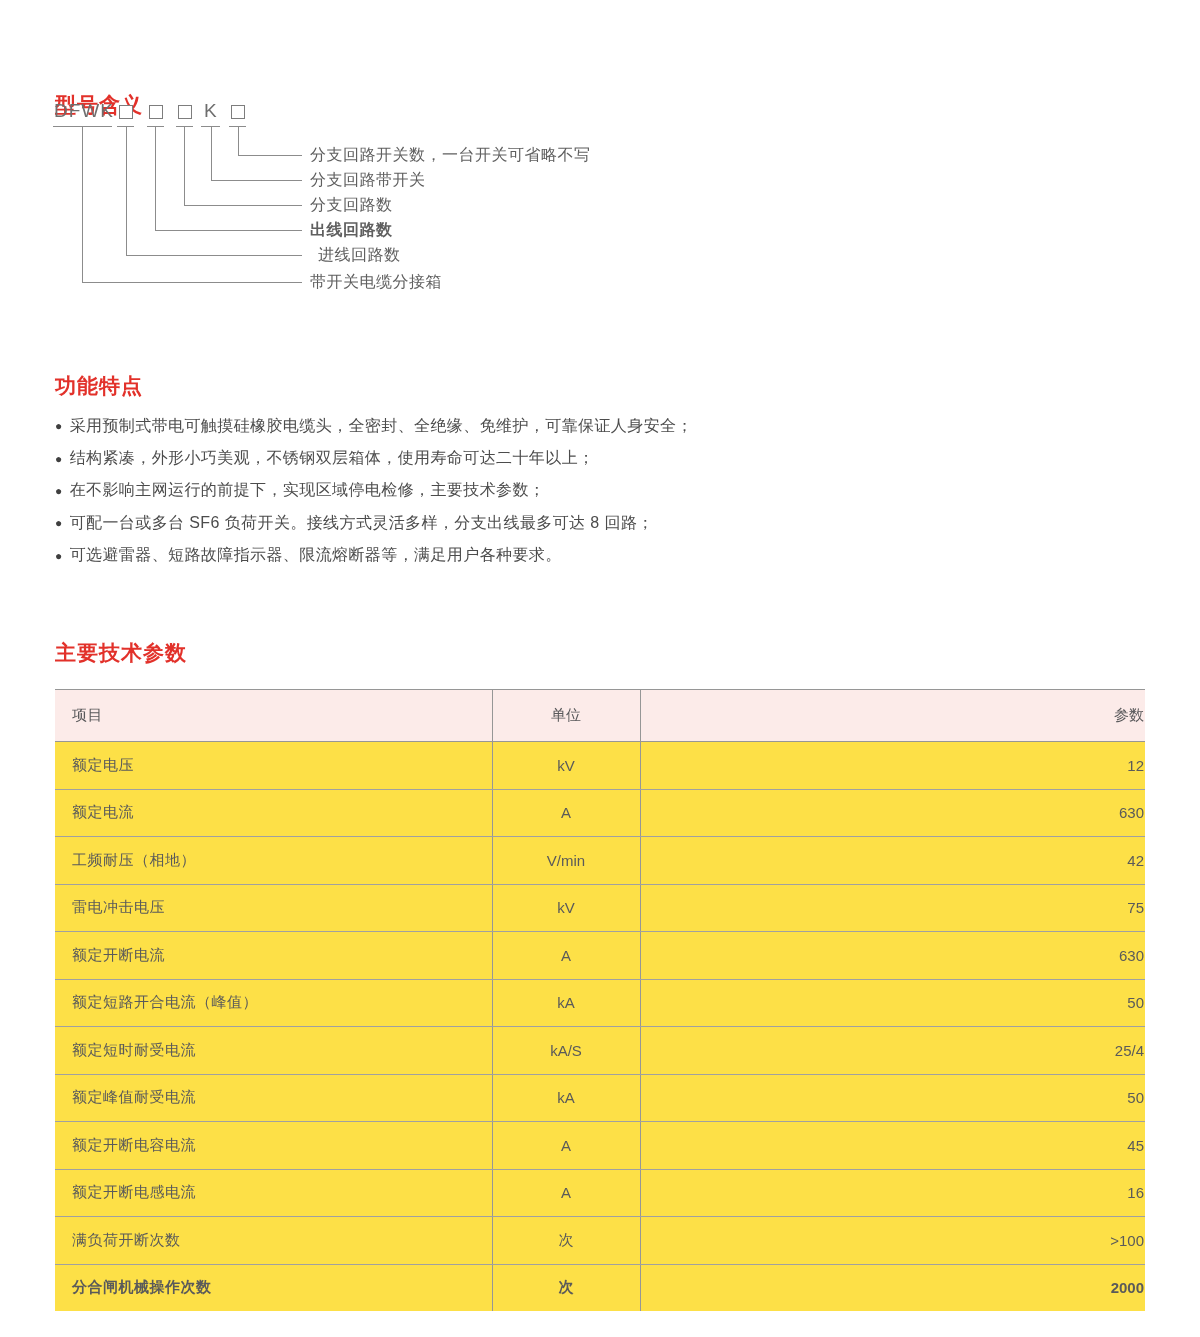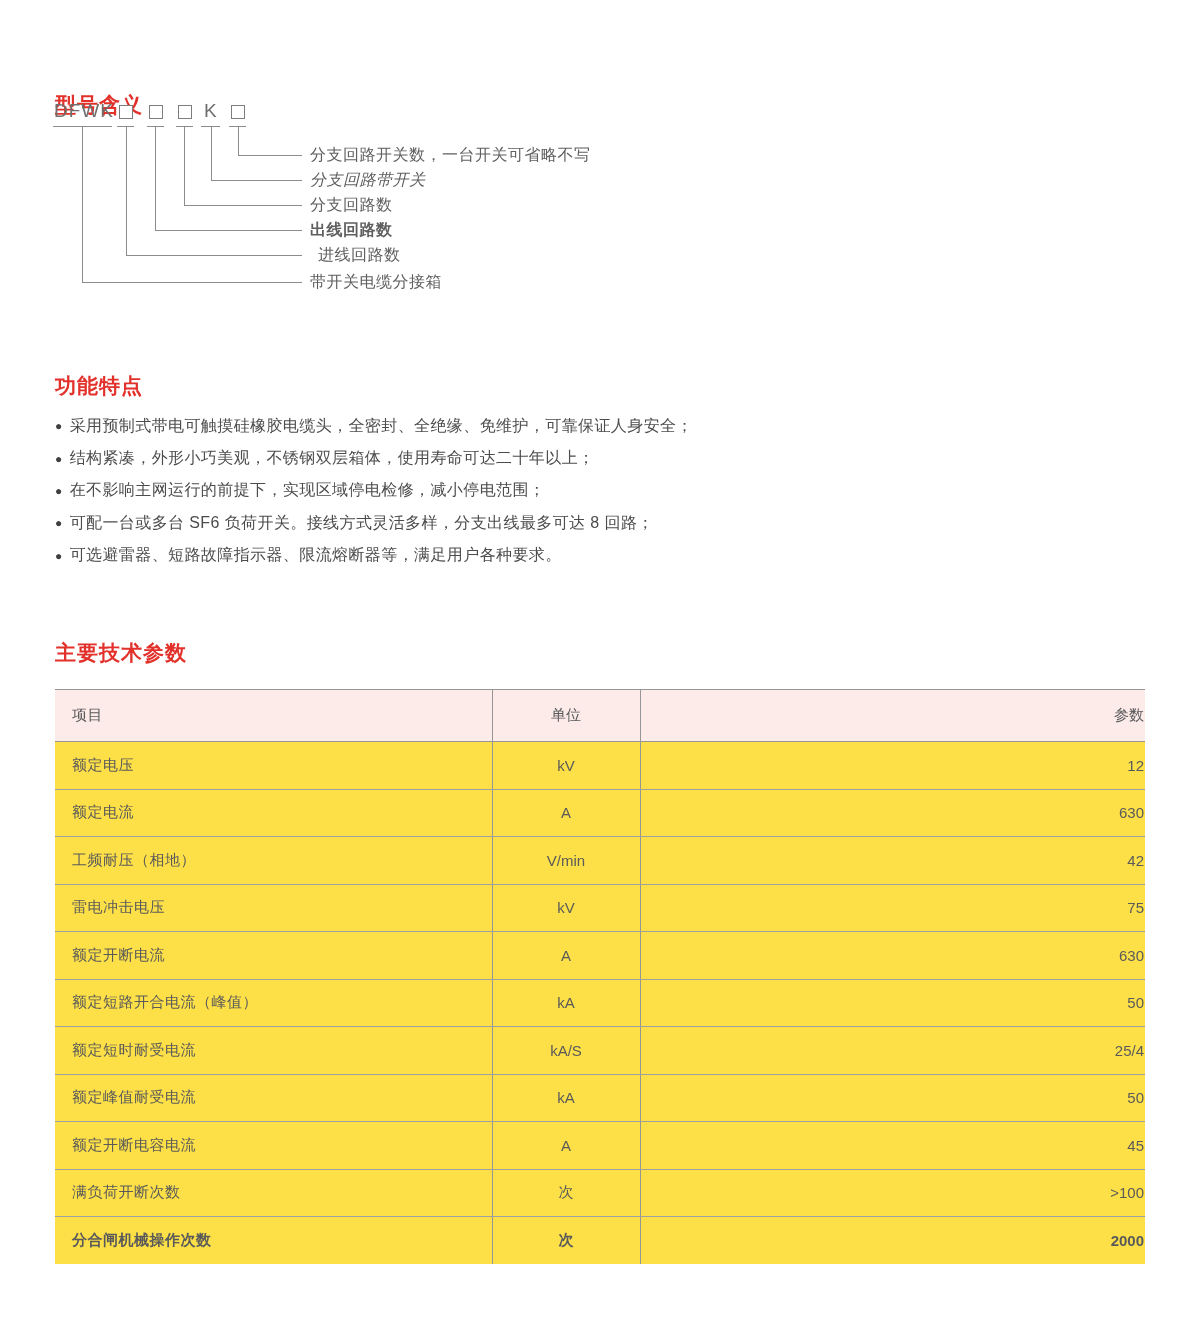--- a/index.html
+++ b/index.html
@@ -67,21 +67,21 @@
   #h-lbl1 { left: 211px; top: 180px; width: 91px; }
   #h-lbl2 { left: 184px; top: 205px; width: 118px; }
   #h-lbl3 { left: 155px; top: 230px; width: 147px; }
   #h-lbl4 { left: 126px; top: 255px; width: 176px; }
   #h-lbl5 { left: 82px;  top: 282px; width: 220px; }
 
   .dlabel {
     position: absolute; left: 310px; height: 20px; line-height: 20px;
     font-size: 16px; color: #5f5f5f; white-space: nowrap; letter-spacing: 0.5px;
   }
-  #lbl-0 { top: 145px; } #lbl-1 { top: 170px; font-style: italic; } #lbl-2 { top: 195px; }
+  #lbl-0 { top: 145px; } #lbl-1 { top: 170px; } #lbl-2 { top: 195px; }
   #lbl-3 { top: 220px; font-weight: bold; } #lbl-4 { top: 245px; margin-left: 8px; } #lbl-5 { top: 272px; }
 
   
   .features { position: absolute; left: 55px; top: 410px; width: 1000px; }
   .feature-item {
     display: flex; align-items: center; height: 32.4px;
     font-size: 16px; color: #4c4c4c; letter-spacing: 0.4px; white-space: nowrap;
   }
   .feature-bullet {
     font-size: 12px; color: #3f3f3f; margin-right: 7px; line-height: 1;
@@ -160,21 +160,21 @@
     <div class="feature-item">
       <span class="feature-bullet">●</span>
       <span>采用预制式带电可触摸硅橡胶电缆头，全密封、全绝缘、免维护，可靠保证人身安全；</span>
     </div>
     <div class="feature-item">
       <span class="feature-bullet">●</span>
       <span>结构紧凑，外形小巧美观，不锈钢双层箱体，使用寿命可达二十年以上；</span>
     </div>
     <div class="feature-item">
       <span class="feature-bullet">●</span>
-      <span>在不影响主网运行的前提下，实现区域停电检修，减小停电范围；</span>
+      <span>在不影响主网运行的前提下，实现区域停电检修，主要技术参数；</span>
     </div>
     <div class="feature-item">
       <span class="feature-bullet">●</span>
       <span>可配一台或多台 SF6 负荷开关。接线方式灵活多样，分支出线最多可达 8 回路；</span>
     </div>
     <div class="feature-item">
       <span class="feature-bullet">●</span>
       <span>可选避雷器、短路故障指示器、限流熔断器等，满足用户各种要求。</span>
     </div>
   </div>
@@ -235,20 +235,25 @@
           <td class="col-item">额定峰值耐受电流</td>
           <td class="col-unit sep">kA</td>
           <td class="col-value sep">50</td>
         </tr>
         <tr>
           <td class="col-item">额定开断电容电流</td>
           <td class="col-unit sep">A</td>
           <td class="col-value sep">45</td>
         </tr>
         <tr>
+          <td class="col-item">额定开断电感电流</td>
+          <td class="col-unit sep">A</td>
+          <td class="col-value sep">16</td>
+        </tr>
+        <tr>
           <td class="col-item">满负荷开断次数</td>
           <td class="col-unit sep">次</td>
           <td class="col-value sep">&gt;100</td>
         </tr>
         <tr>
           <td class="col-item">分合闸机械操作次数</td>
           <td class="col-unit sep">次</td>
           <td class="col-value sep">2000</td>
         </tr>
       </tbody>

